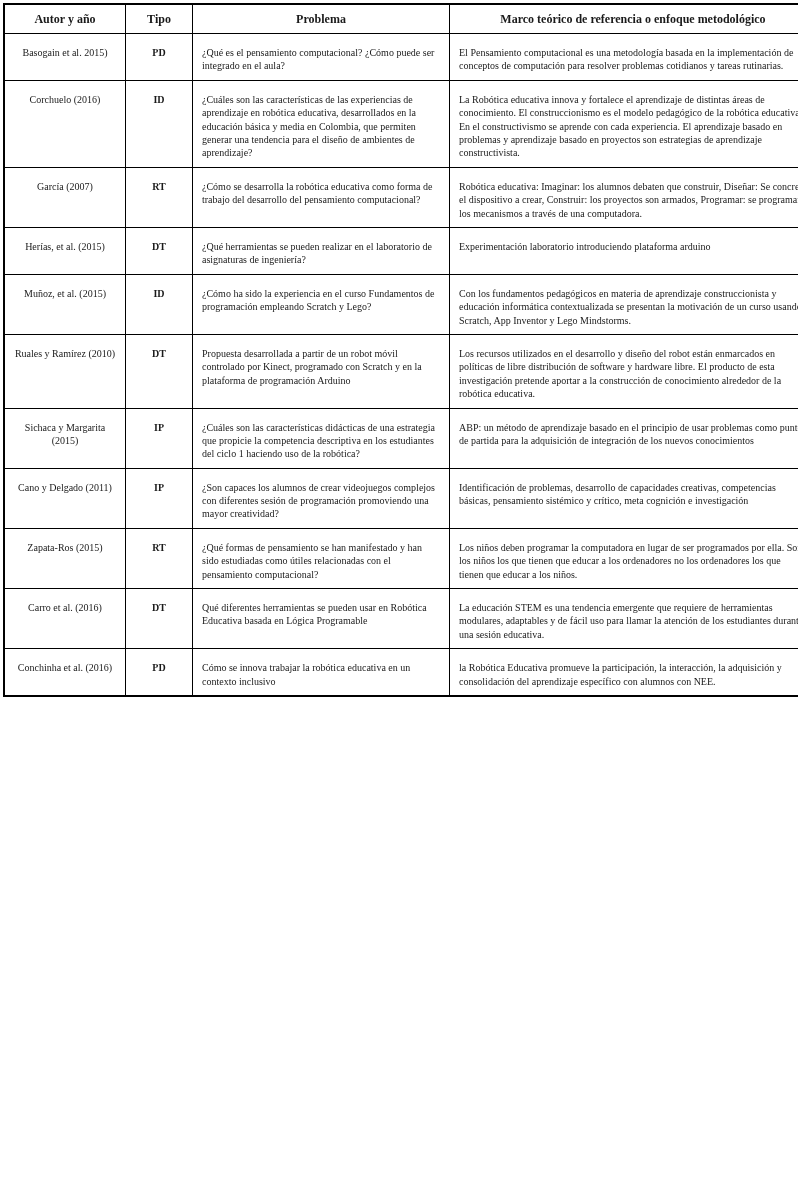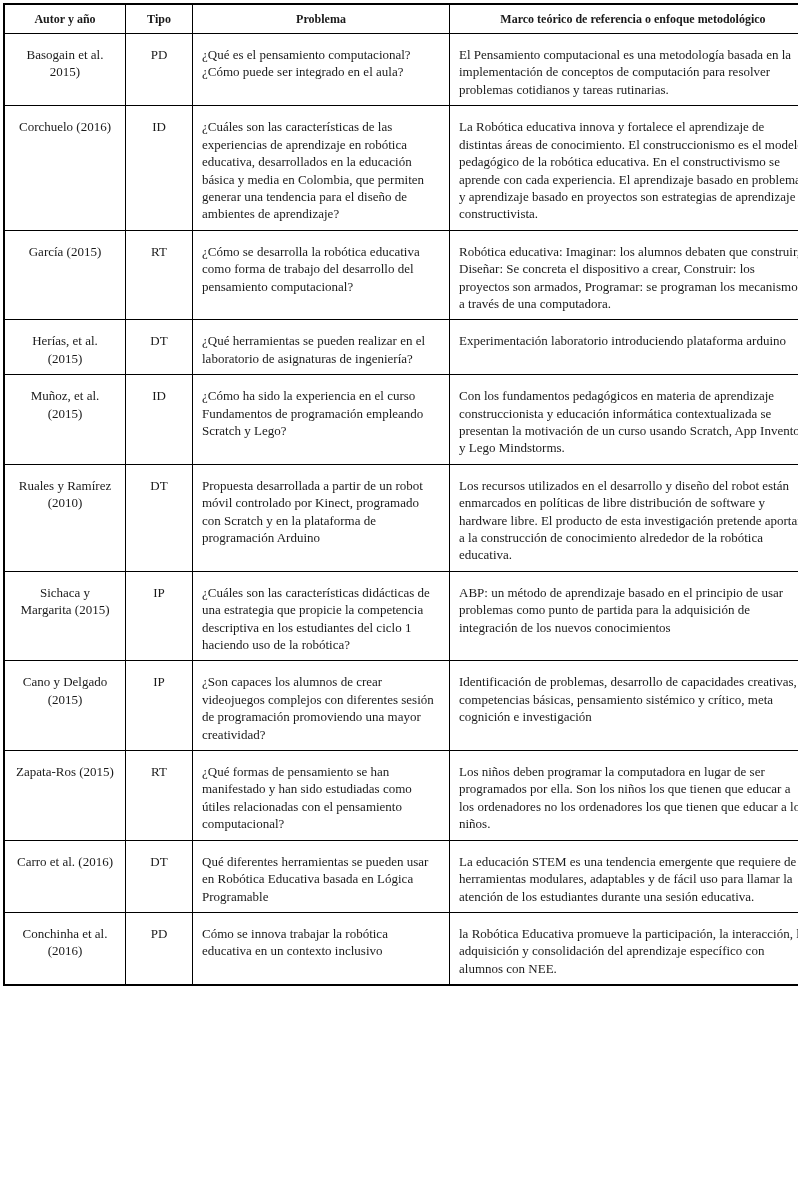--- a/index.html
+++ b/index.html
@@ -14,39 +14,39 @@
   }
   table.lit-table {
     border-collapse: collapse;
     width: 792px;
     table-layout: fixed;
     border: 2px solid #000;
   }
   .lit-table th,
   .lit-table td {
     border: 1px solid #000;
-    font-size: 13px;
+    font-size: 10px;
     line-height: 1.34;
     vertical-align: top;
     padding: 7px 9px;
     word-wrap: break-word;
   }
   .lit-table thead th {
     font-weight: bold;
     text-align: center;
     vertical-align: middle;
     font-size: 12px;
     padding: 6px 8px;
   }
   .col-autor    { width: 104px; text-align: center; }
   .col-tipo     { width: 50px;  text-align: center; }
   .col-problema { width: 240px; text-align: left; }
   .col-marco    { width: 350px; text-align: left; }
   tbody td.col-autor { padding-top: 12px; }
-  tbody td.col-tipo  { padding-top: 12px; }
+  tbody td.col-tipo  { padding-top: 12px; font-weight: bold; }
   tbody td.col-problema, tbody td.col-marco { padding-top: 12px; }
 </style>
 </head>
 <body>
 
 <table class="lit-table">
   <thead>
     <tr>
       <th class="col-autor">Autor y año</th>
       <th class="col-tipo">Tipo</th>
@@ -61,21 +61,21 @@
       <td class="col-problema">¿Qué es el pensamiento computacional? ¿Cómo puede ser integrado en el aula?</td>
       <td class="col-marco">El Pensamiento computacional es una metodología basada en la implementación de conceptos de computación para resolver problemas cotidianos y tareas rutinarias.</td>
     </tr>
     <tr>
       <td class="col-autor">Corchuelo (2016)</td>
       <td class="col-tipo">ID</td>
       <td class="col-problema">¿Cuáles son las características de las experiencias de aprendizaje en robótica educativa, desarrollados en la educación básica y media en Colombia, que permiten generar una tendencia para el diseño de ambientes de aprendizaje?</td>
       <td class="col-marco">La Robótica educativa innova y fortalece el aprendizaje de distintas áreas de conocimiento. El construccionismo es el modelo pedagógico de la robótica educativa. En el constructivismo se aprende con cada experiencia. El aprendizaje basado en problemas y aprendizaje basado en proyectos son estrategias de aprendizaje constructivista.</td>
     </tr>
     <tr>
-      <td class="col-autor">García (2015)</td>
+      <td class="col-autor">García (2007)</td>
       <td class="col-tipo">RT</td>
       <td class="col-problema">¿Cómo se desarrolla la robótica educativa como forma de trabajo del desarrollo del pensamiento computacional?</td>
       <td class="col-marco">Robótica educativa: Imaginar: los alumnos debaten que construir, Diseñar: Se concreta el dispositivo a crear, Construir: los proyectos son armados, Programar: se programan los mecanismos a través de una computadora.</td>
     </tr>
     <tr>
       <td class="col-autor">Herías, et al. (2015)</td>
       <td class="col-tipo">DT</td>
       <td class="col-problema">¿Qué herramientas se pueden realizar en el laboratorio de asignaturas de ingeniería?</td>
       <td class="col-marco">Experimentación laboratorio introduciendo plataforma arduino</td>
     </tr>
@@ -91,21 +91,21 @@
       <td class="col-problema">Propuesta desarrollada a partir de un robot móvil controlado por Kinect, programado con Scratch y en la plataforma de programación Arduino</td>
       <td class="col-marco">Los recursos utilizados en el desarrollo y diseño del robot están enmarcados en políticas de libre distribución de software y hardware libre. El producto de esta investigación pretende aportar a la construcción de conocimiento alrededor de la robótica educativa.</td>
     </tr>
     <tr>
       <td class="col-autor">Sichaca y Margarita (2015)</td>
       <td class="col-tipo">IP</td>
       <td class="col-problema">¿Cuáles son las características didácticas de una estrategia que propicie la competencia descriptiva en los estudiantes del ciclo 1 haciendo uso de la robótica?</td>
       <td class="col-marco">ABP: un método de aprendizaje basado en el principio de usar problemas como punto de partida para la adquisición de integración de los nuevos conocimientos</td>
     </tr>
     <tr>
-      <td class="col-autor">Cano y Delgado (2015)</td>
+      <td class="col-autor">Cano y Delgado (2011)</td>
       <td class="col-tipo">IP</td>
       <td class="col-problema">¿Son capaces los alumnos de crear videojuegos complejos con diferentes sesión de programación promoviendo una mayor creatividad?</td>
       <td class="col-marco">Identificación de problemas, desarrollo de capacidades creativas, competencias básicas, pensamiento sistémico y crítico, meta cognición e investigación</td>
     </tr>
     <tr>
       <td class="col-autor">Zapata-Ros (2015)</td>
       <td class="col-tipo">RT</td>
       <td class="col-problema">¿Qué formas de pensamiento se han manifestado y han sido estudiadas como útiles relacionadas con el pensamiento computacional?</td>
       <td class="col-marco">Los niños deben programar la computadora en lugar de ser programados por ella. Son los niños los que tienen que educar a los ordenadores no los ordenadores los que tienen que educar a los niños.</td>
     </tr>

